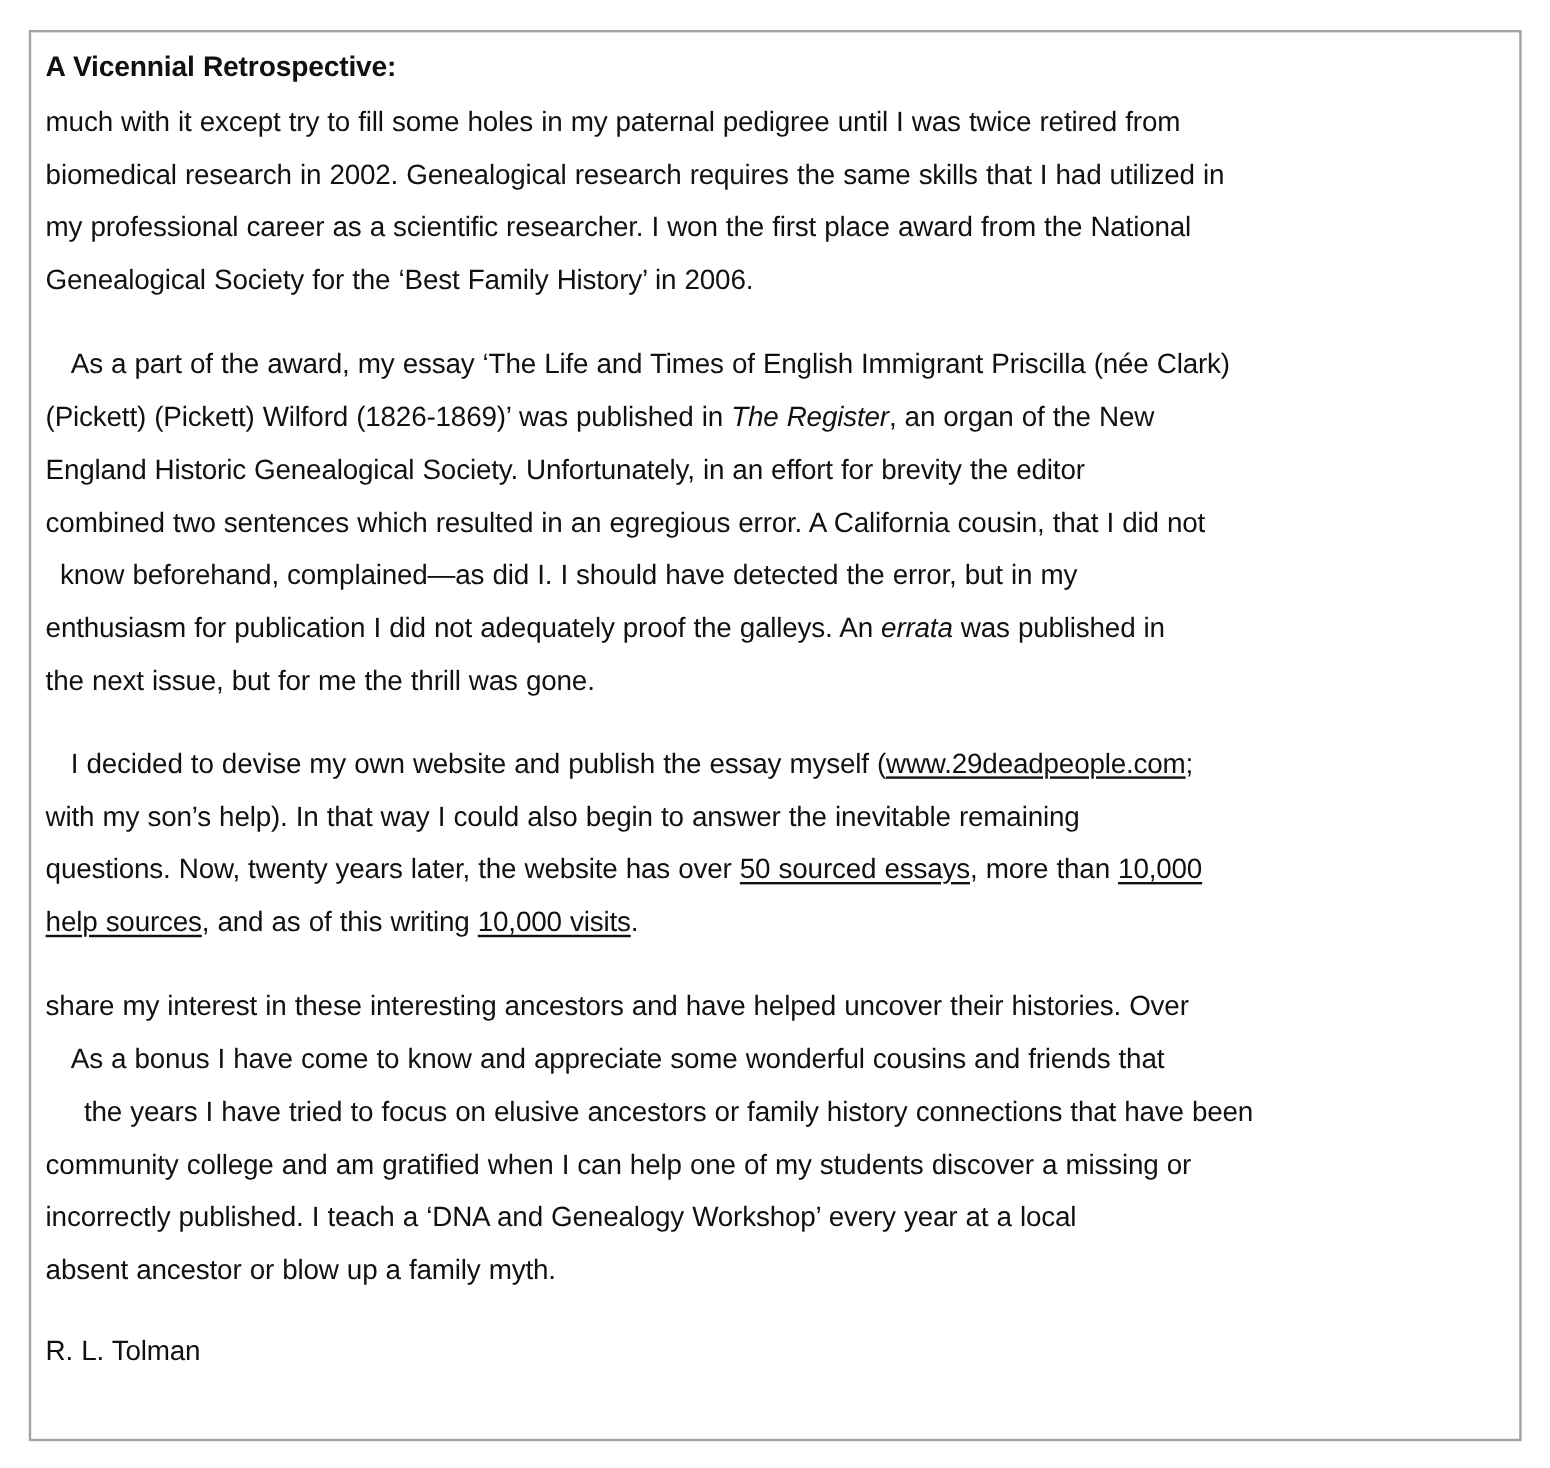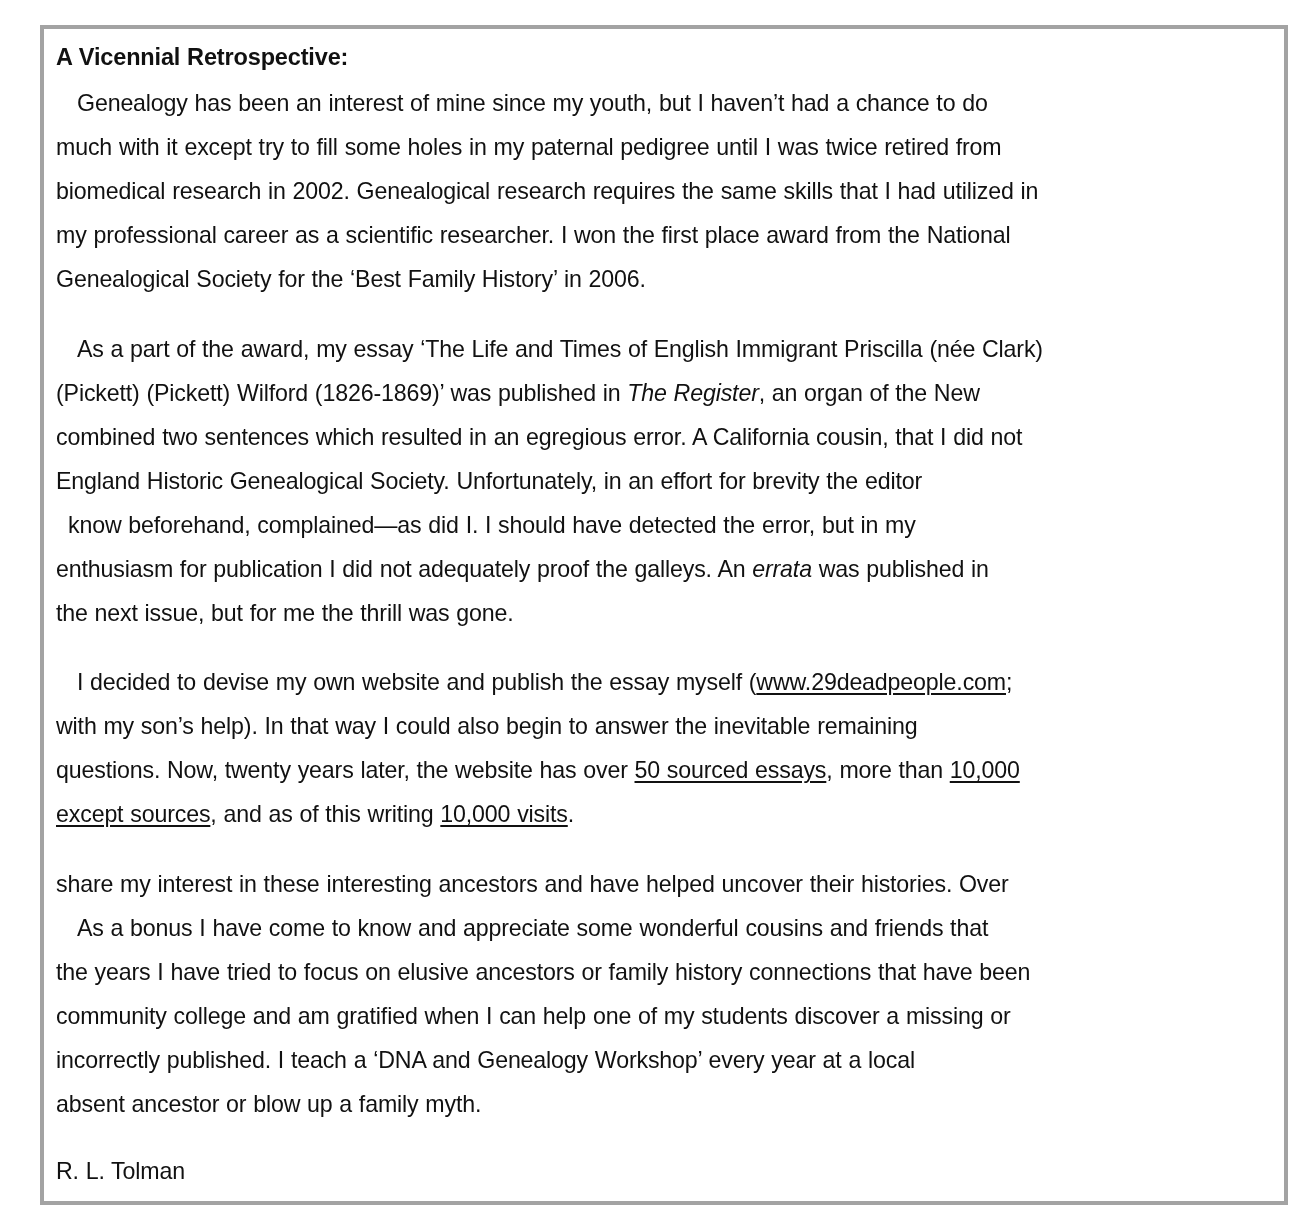--- a/index.html
+++ b/index.html
@@ -8,25 +8,25 @@
     background: #ffffff;
   }
   body {
     width: 1292px;
     height: 1223px;
     position: relative;
     overflow: hidden;
   }
   .frame {
     position: absolute;
-    left: 40px;
+    left: 24px;
     top: 25px;
     width: 1240px;
     height: 1172px;
-    border: 4px solid #a3a3a3;
+    border: 2px solid #a3a3a3;
     box-sizing: content-box;
   }
   .content {
     position: absolute;
     left: 12px;
     top: 8px;
     width: 1220px;
     font-family: "Liberation Sans", sans-serif;
     color: #111111;
     font-size: 23.2px;
@@ -54,48 +54,47 @@
 </style>
 </head>
 <body>
 
 <div class="frame">
   <div class="content">
 
     <div class="title">A Vicennial Retrospective:</div>
 
     <div class="para">
-      <span class="line" style="display: block; width: max-content;"><span class="indent"></span><span>Genealogy has been an interest of mine since my youth, but I haven’t had a chance to do</span></span>
       <span class="line" style="display: block; width: max-content;">much with it except try to fill some holes in my paternal pedigree until I was twice retired from</span>
       <span class="line" style="display: block; width: max-content;">biomedical research in 2002.  Genealogical research requires the same skills that I had utilized in</span>
       <span class="line" style="display: block; width: max-content;">my professional career as a scientific researcher.  I won the first place award from the National</span>
       <span class="line" style="display: block; width: max-content;">Genealogical Society for the ‘Best Family History’ in 2006.</span>
     </div>
 
     <div class="para">
       <span class="line" style="display: block; width: max-content;"><span class="indent"></span><span>As a part of the award, my essay ‘The Life and Times of English Immigrant Priscilla (née Clark)</span></span>
       <span class="line" style="display: block; width: max-content;"><span>(Pickett) (Pickett) Wilford (1826-1869)’ was published in </span><i>The Register</i><span>, an organ of the New</span></span>
+      <span class="line" style="display: block; width: max-content;">England Historic Genealogical Society.  Unfortunately, in an effort for brevity the editor</span>
       <span class="line" style="display: block; width: max-content;">combined two sentences which resulted in an egregious error.  A California cousin, that I did not</span>
-      <span class="line" style="display: block; width: max-content;">England Historic Genealogical Society.  Unfortunately, in an effort for brevity the editor</span>
       <span class="line" style="display: block; width: max-content; margin-left: 12px;">know beforehand, complained—as did I.  I should have detected the error, but in my</span>
       <span class="line" style="display: block; width: max-content;"><span>enthusiasm for publication I did not adequately proof the galleys.  An </span><i>errata</i><span> was published in</span></span>
       <span class="line" style="display: block; width: max-content;">the next issue, but for me the thrill was gone.</span>
     </div>
 
     <div class="para">
       <span class="line" style="display: block; width: max-content;"><span class="indent"></span><span>I decided to devise my own website and publish the essay myself (</span><u>www.29deadpeople.com</u><span>;</span></span>
       <span class="line" style="display: block; width: max-content;">with my son’s help).  In that way I could also begin to answer the inevitable remaining</span>
       <span class="line" style="display: block; width: max-content;"><span>questions.  Now, twenty years later, the website has over </span><u>50 sourced essays</u><span>, more than </span><u>10,000</u></span>
-      <span class="line" style="display: block; width: max-content;"><u>except sources</u><span>, and as of this writing </span><u>10,000 visits</u><span>.</span></span>
+      <span class="line" style="display: block; width: max-content;"><u>help sources</u><span>, and as of this writing </span><u>10,000 visits</u><span>.</span></span>
     </div>
 
     <div class="para">
       <span class="line" style="display: block; width: max-content;">share my interest in these interesting ancestors and have helped uncover their histories.  Over</span>
       <span class="line" style="display: block; width: max-content;"><span class="indent"></span><span>As a bonus I have come to know and appreciate some wonderful cousins and friends that</span></span>
-      <span class="line" style="display: block; width: max-content;">the years I have tried to focus on elusive ancestors or family history connections that have been</span>
+      <span class="line" style="display: block; width: max-content; margin-left: 32px;">the years I have tried to focus on elusive ancestors or family history connections that have been</span>
       <span class="line" style="display: block; width: max-content;">community college and am gratified when I can help one of my students discover a missing or</span>
       <span class="line" style="display: block; width: max-content;">incorrectly published.  I teach a ‘DNA and Genealogy Workshop’ every year at a local</span>
       <span class="line" style="display: block; width: max-content;">absent ancestor or blow up a family myth.</span>
     </div>
 
     <div class="sig">R. L. Tolman</div>
 
   </div>
 </div>
 

